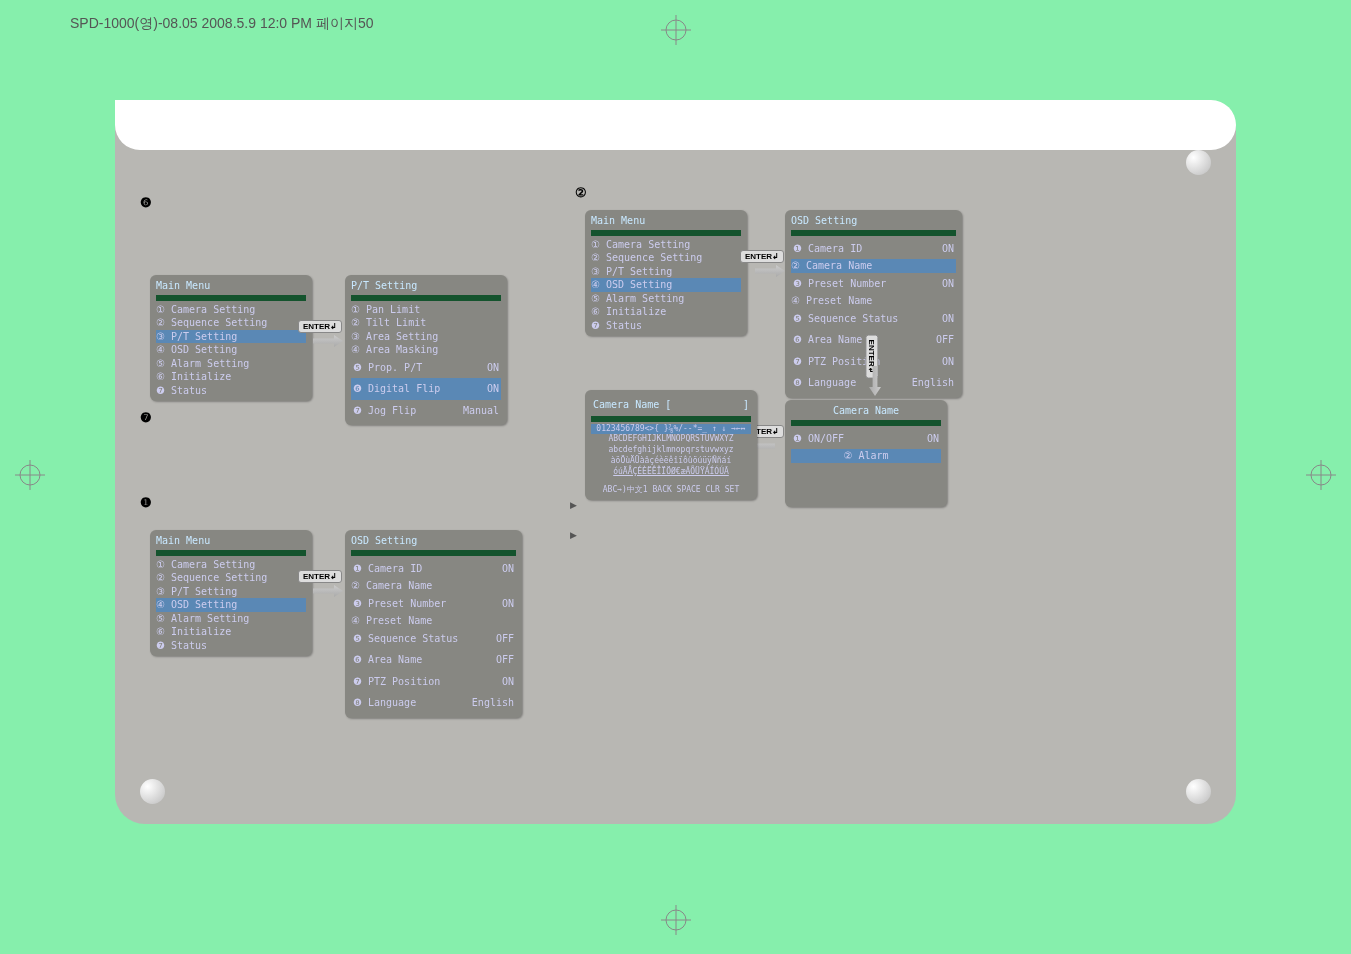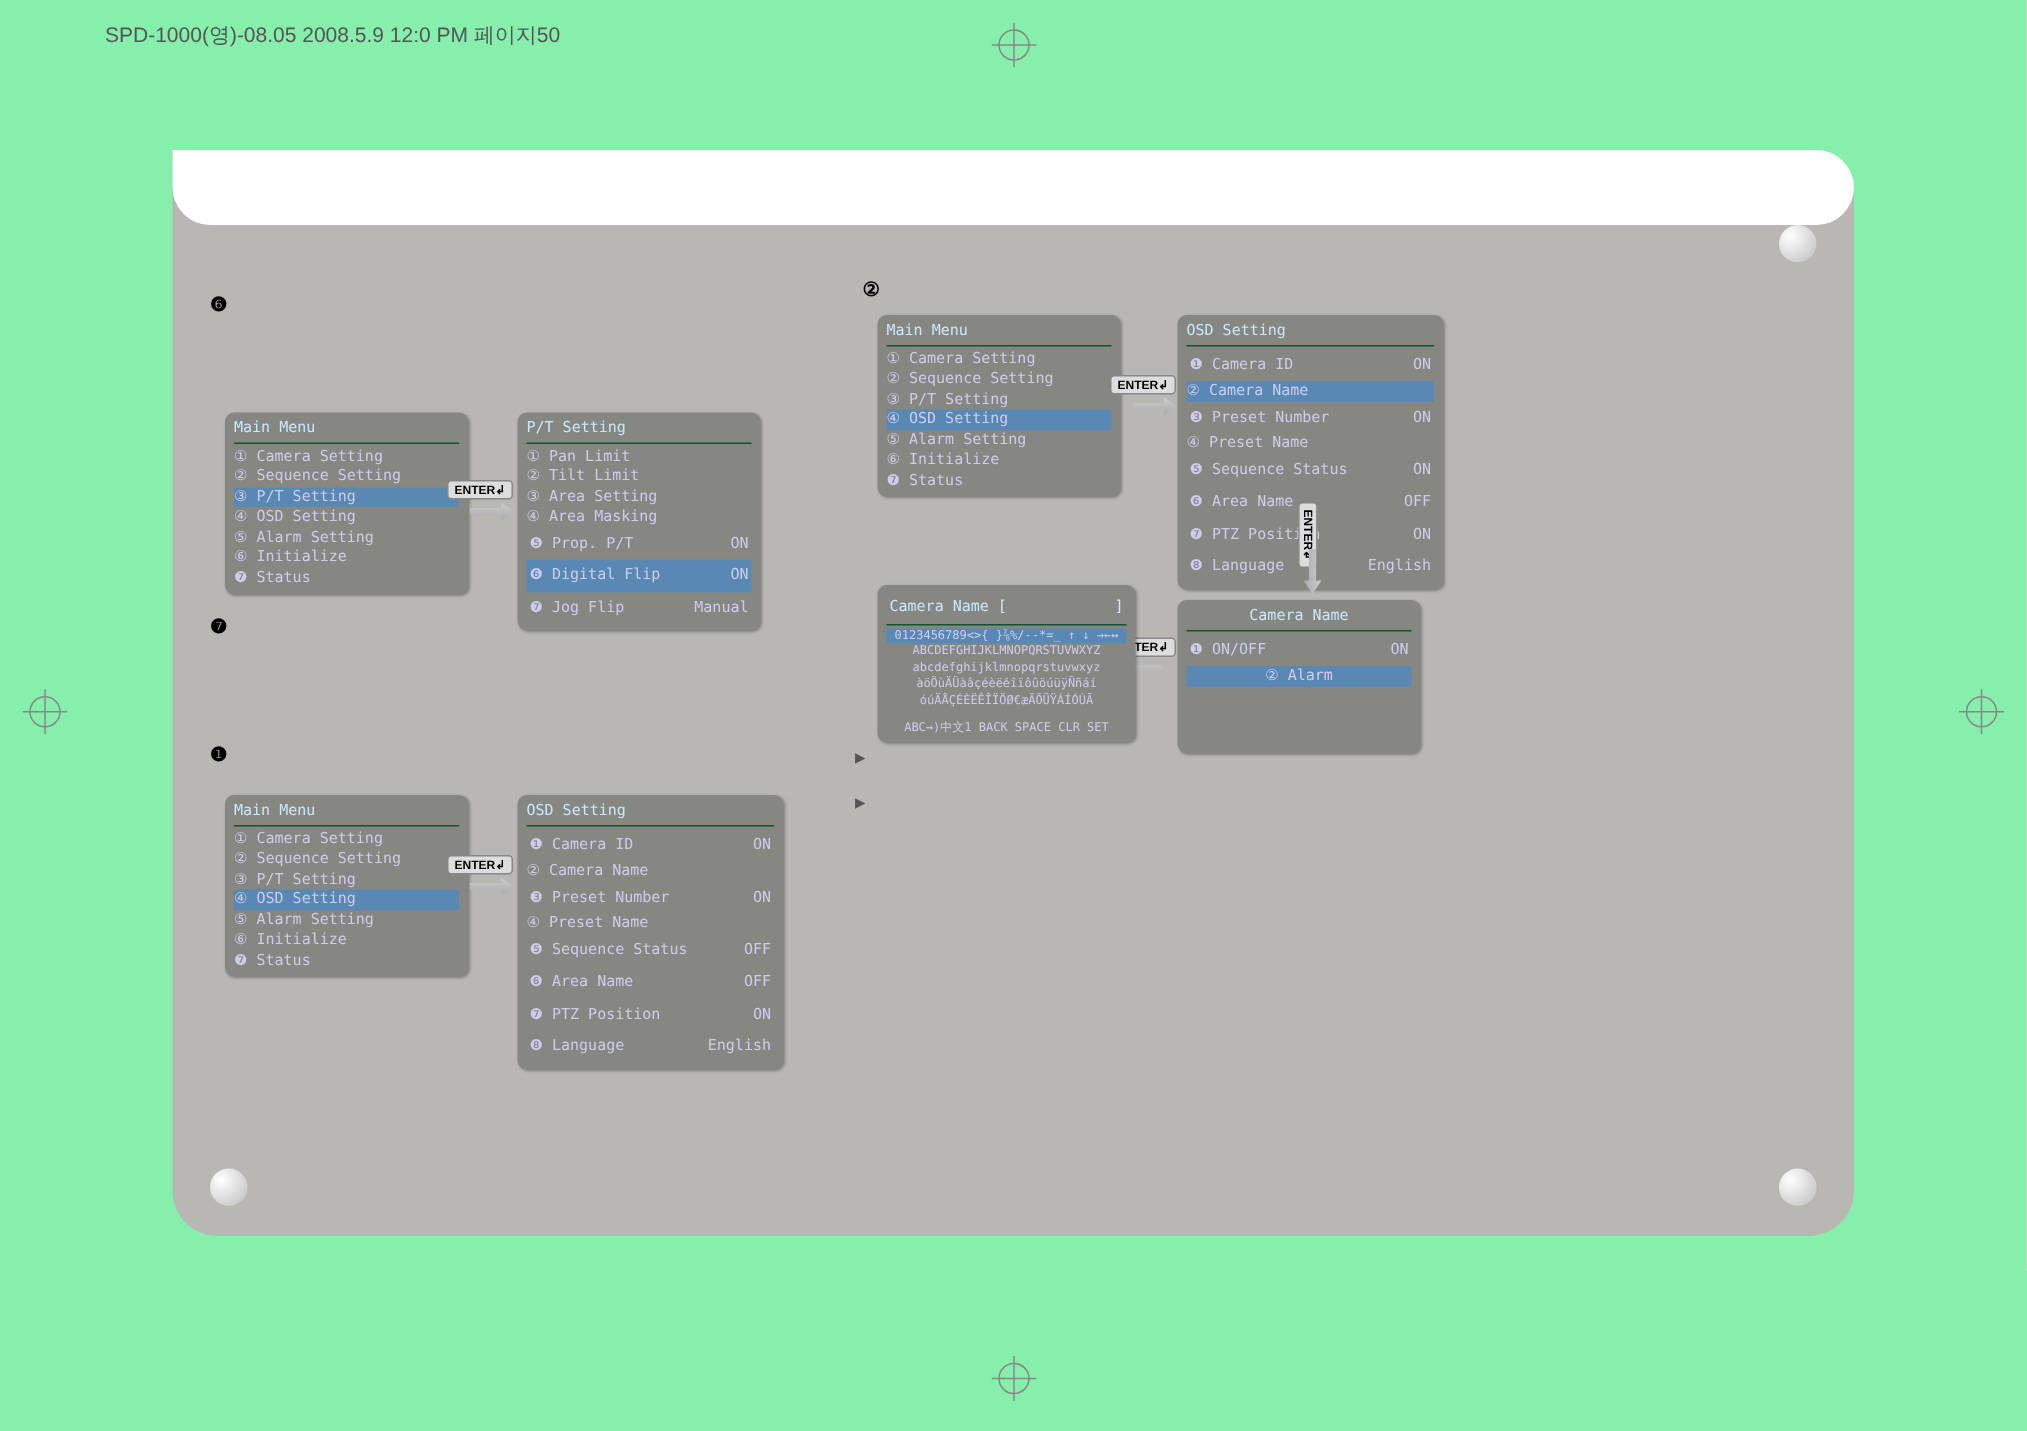--- a/index.html
+++ b/index.html
@@ -7,21 +7,21 @@
   .header-strip { position:absolute; top:15px; left:70px; right:70px; font-size:14px; color:#555; }
   .content-area { position:absolute; top:100px; left:115px; right:115px; bottom:130px; background:#b8b7b3; border-radius:0 30px 30px 30px; padding:0; }
   .top-bar { height:50px; background:#fff; border-radius:0 30px 30px 30px; margin:0; position:relative; }
   .sphere { position:absolute; width:25px; height:25px; background: radial-gradient(circle at 30% 30%, #fff, #bbb); border-radius:50%; }
   .sphere.top { right:25px; top:50px; }
   .sphere.botL { left:25px; bottom:20px; }
   .sphere.botR { right:25px; bottom:20px; }
   .section-num { font-size:13px; font-weight:bold; }
   .menu-box { background:#878782; color:#cce; font-family: monospace; font-size:10px; border-radius:6px; padding:4px 6px; line-height:1.35; position:absolute; width:150px; box-shadow:1px 1px 2px rgba(0,0,0,.3); }
   .menu-box.wider { width:165px; }
-  .menu-box .title { color:#c8e8ff; border-bottom:1px solid #14532d; padding-bottom:2px; margin-bottom:2px; }
+  .menu-box .title { color:#c8e8ff; border-bottom:6px solid #14532d; padding-bottom:2px; margin-bottom:2px; }
   .menu-box .row { display:flex; justify-content:space-between; padding:4px 2px; }
   .menu-box .hl { background:#5a88b5; }
   .enter-key { position:absolute; font-size:8px; border:1px solid #888; border-radius:3px; padding:1px 4px; background:#ddd; font-weight:bold; }
   .dbl-arrow { width:30px; height:12px; background:linear-gradient(#ccc,#aaa); clip-path: polygon(0 30%,70% 30%,70% 0,100% 50%,70% 100%,70% 70%,0 70%); position:absolute; }
   .dbl-arrow.left { transform: scaleX(-1); }
   .vert-enter { transform: rotate(90deg); }
 </style>
 </head>
 <body>
 
@@ -214,21 +214,21 @@
 
     <div class="menu-box wider" style="left:470px; top:290px; width:160px;text-align:center;">
       <div class="title row">
         <span>Camera Name  [</span>
         <span>]</span>
       </div>
       <div class="hl" style="font-size:8px;">0123456789&lt;&gt;{ }⅞%/--*=_ ↑ ↓ →←↔</div>
       <div style="font-size:8px;">ABCDEFGHIJKLMNOPQRSTUVWXYZ</div>
       <div style="font-size:8px;">abcdefghijklmnopqrstuvwxyz</div>
       <div style="font-size:8px;">àöÖùÄÜàâçéèëêîïôûöúüÿÑñáí</div>
-      <div style="font-size:8px;">óúÄÅÇÉÈËÊÎÏÖØ€æÃÕÜŸÁÍÓÚÃ</div>
+      <div style="font-size:8px;text-decoration:underline;">óúÄÅÇÉÈËÊÎÏÖØ€æÃÕÜŸÁÍÓÚÃ</div>
       <div style="height:8px;"></div>
       <div style="font-size:8px;">ABC→)中文1 BACK SPACE CLR SET</div>
     </div>
 
     <div style="position:absolute; left:455px; top:400px; font-size:9px; color:#555;">▶</div>
     <div style="position:absolute; left:455px; top:430px; font-size:9px; color:#555;">▶</div>
 
   </div>
 
 </div>

